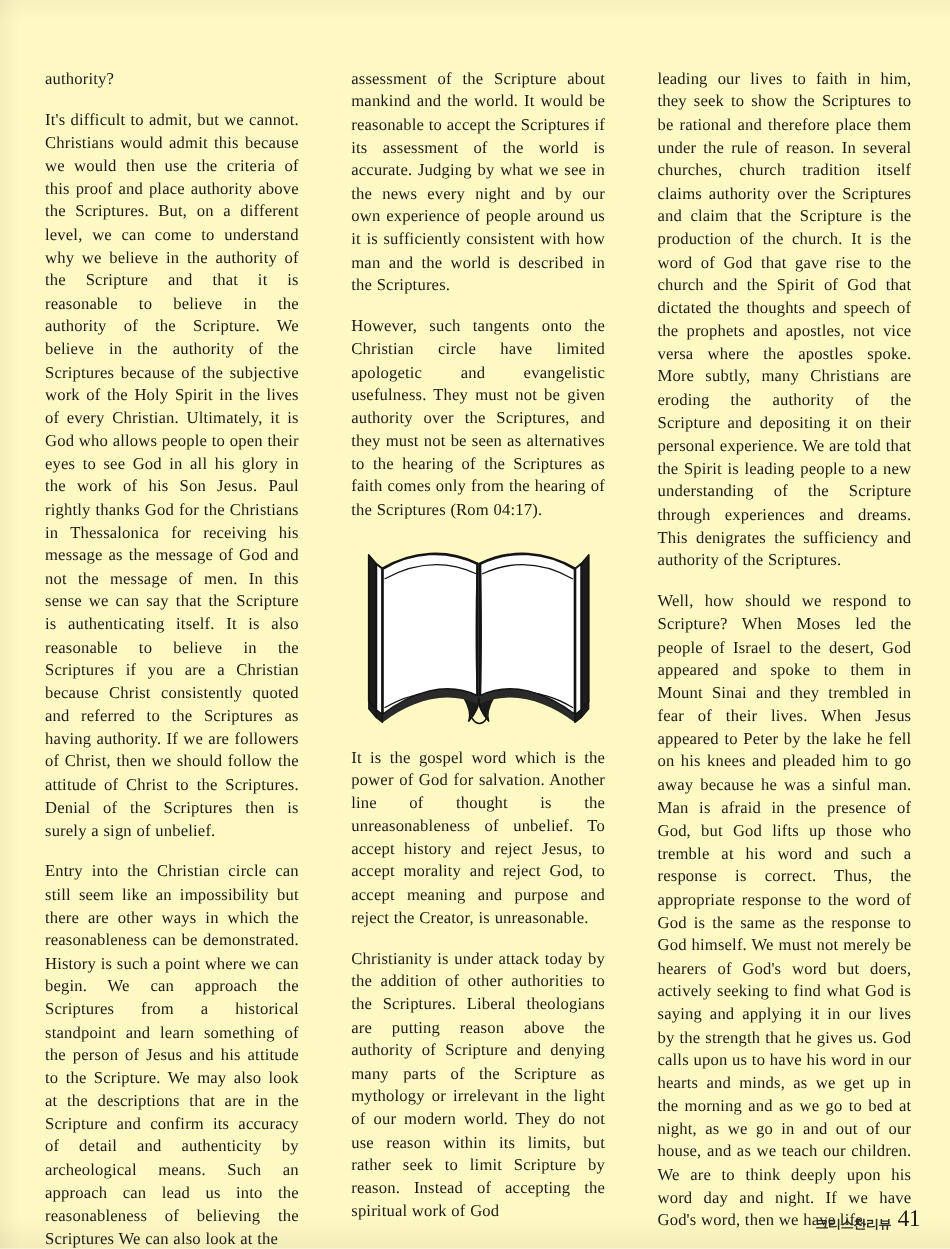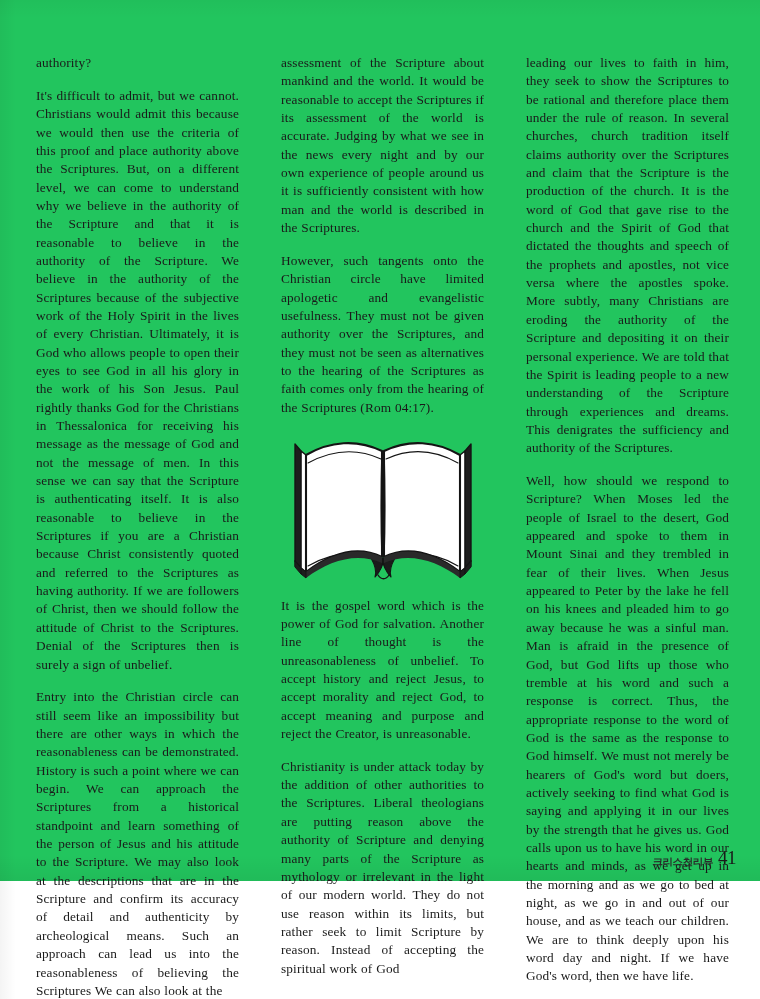--- a/index.html
+++ b/index.html
@@ -13,22 +13,22 @@
     font-family: "Liberation Serif", "DejaVu Serif", serif;
     overflow: hidden;
     position: relative;
   }
 
   
   .page {
     position: absolute;
     left: 0; top: 0;
     width: 760px;
-    height: 881px;
-    background: #22c55e;
+    height: 999px;
+    background: #fef9c3;
   }
 
   .page-inner {
     position: absolute;
     left: 36px;
     top: 54px;
     width: 694px;
     height: 890px;
   }
 

